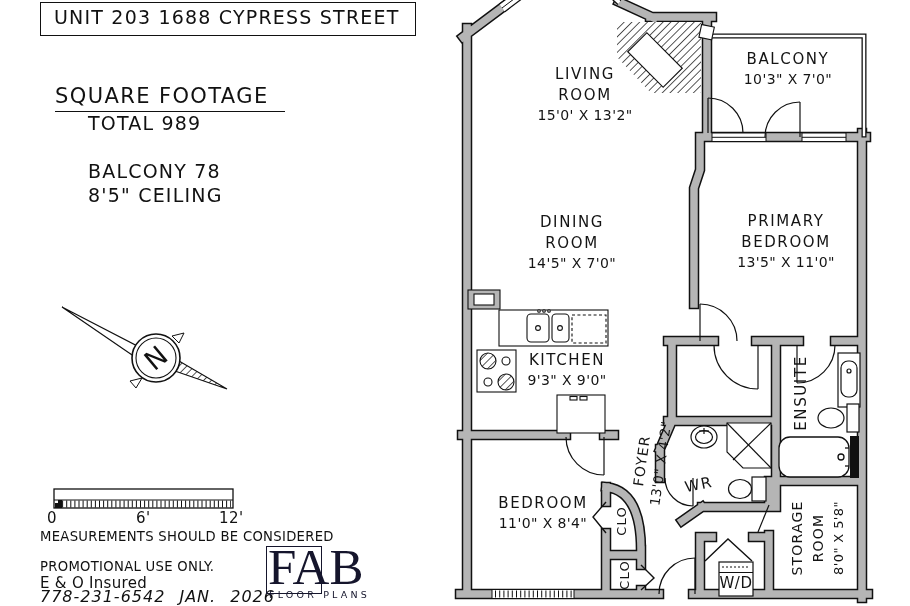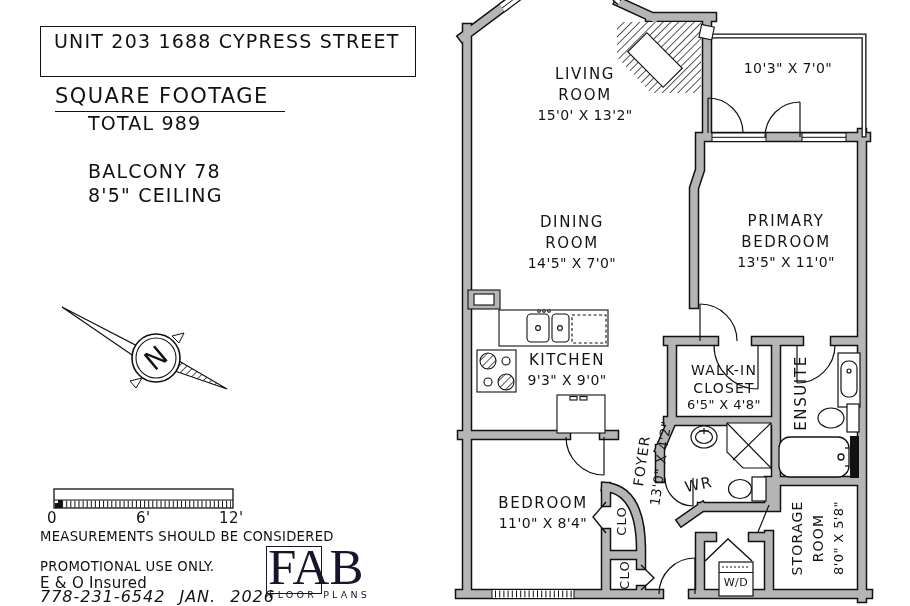--- a/index.html
+++ b/index.html
@@ -8,22 +8,22 @@
   svg{position:absolute;left:0;top:0;}
   .lbl{position:absolute;transform:translate(-50%,-50%);text-align:center;white-space:nowrap;
        line-height:1.4;color:#141414;}
   .lbl.r90{transform:translate(-50%,-50%) rotate(-90deg);}
   .lbl.r82{transform:translate(-50%,-50%) rotate(-82deg);}
   .lbl.r12{transform:translate(-50%,-50%) rotate(-12deg);}
   .nm{font-size:15px;letter-spacing:1.6px;}
   .nm14{font-size:14px;letter-spacing:1.2px;}
   .dims{font-size:14px;letter-spacing:.4px;}
   .abs{position:absolute;}
-  .titlebox{left:40px;top:2px;width:376px;height:51px;border:1.6px solid #111;
-            padding:2px 0 0 13px;box-sizing:border-box;margin-top:24px;}
+  .titlebox{left:40px;top:2px;width:376px;height:34px;border:1.6px solid #111;
+            padding:2px 0 0 13px;box-sizing:border-box;}
   .titlebox div{font-size:19px;letter-spacing:1.2px;line-height:24px;}
   .h-sqft{left:55px;top:84px;font-size:21px;letter-spacing:1.4px;border-bottom:1.6px solid #111;
           padding:0 16px 3px 0;}
   .t19{font-size:19px;letter-spacing:1.2px;margin-left:33px;}
   .disc{font-size:13.2px;letter-spacing:.3px;}
   .insured{font-size:15px;letter-spacing:.3px;}
   .phone{font-size:16px;letter-spacing:1px;word-spacing:8px;font-style:italic;}
   .tick{position:absolute;font-size:15px;letter-spacing:.5px;}
   .logo-box{left:266px;top:546px;width:54px;height:46px;border:1.6px solid #15152c;}
   .logo-brand{left:268px;top:544px;font-family:"Liberation Serif",serif;font-size:51px;
@@ -249,45 +249,41 @@
   <div class="abs logo-brand">FAB</div>
   <div class="abs logo-tag">FLOOR PLANS</div>
 
   <div class="lbl" style="left:585px;top:95px;">
     <div class="nm">LIVING</div>
     <div class="nm">ROOM</div>
     <div class="dims">15'0' X 13'2"</div>
   </div>
 
   <div class="lbl" style="left:788px;top:69px;">
+    <div class="nm">BALCONY</div>
     <div class="dims">10'3" X 7'0"</div>
   </div>
 
   <div class="lbl" style="left:572px;top:243px;">
     <div class="nm">DINING</div>
     <div class="nm">ROOM</div>
     <div class="dims">14'5" X 7'0"</div>
   </div>
 
   <div class="lbl" style="left:786px;top:242px;">
     <div class="nm">PRIMARY</div>
     <div class="nm">BEDROOM</div>
     <div class="dims">13'5" X 11'0"</div>
   </div>
 
   <div class="lbl" style="left:567px;top:370px;">
     <div class="nm">KITCHEN</div>
     <div class="dims">9'3" X 9'0"</div>
   </div>
 
-  <div class="lbl" style="left:724px;top:388px;line-height:1.3;">
-    <div class="nm14">WALK-IN</div>
-    <div class="nm14">CLOSET</div>
-    <div class="dims" style="font-size:13px;">6'5" X 4'8"</div>
-  </div>
 
   <div class="lbl r90" style="left:801px;top:393px;">
     <div class="nm">ENSUITE</div>
   </div>
 
   <div class="lbl r82" style="left:651px;top:462px;line-height:1.35;">
     <div class="nm14">FOYER</div>
     <div class="dims" style="font-size:13.5px;">13'0" X 4'2"</div>
   </div>
 
@@ -308,16 +304,16 @@
     <div class="nm14" style="font-size:13px;">CLO</div>
   </div>
 
   <div class="lbl r90" style="left:818px;top:538px;line-height:1.5;">
     <div class="nm14">STORAGE</div>
     <div class="nm14">ROOM</div>
     <div class="dims" style="font-size:13px;">8'0" X 5'8"</div>
   </div>
 
   <div class="lbl" style="left:736px;top:583px;">
-    <div style="font-size:11px;letter-spacing:.5px;">W/D</div>
+    <div style="font-size:15px;letter-spacing:.5px;">W/D</div>
   </div>
 
 </div>
 
 </body></html>

